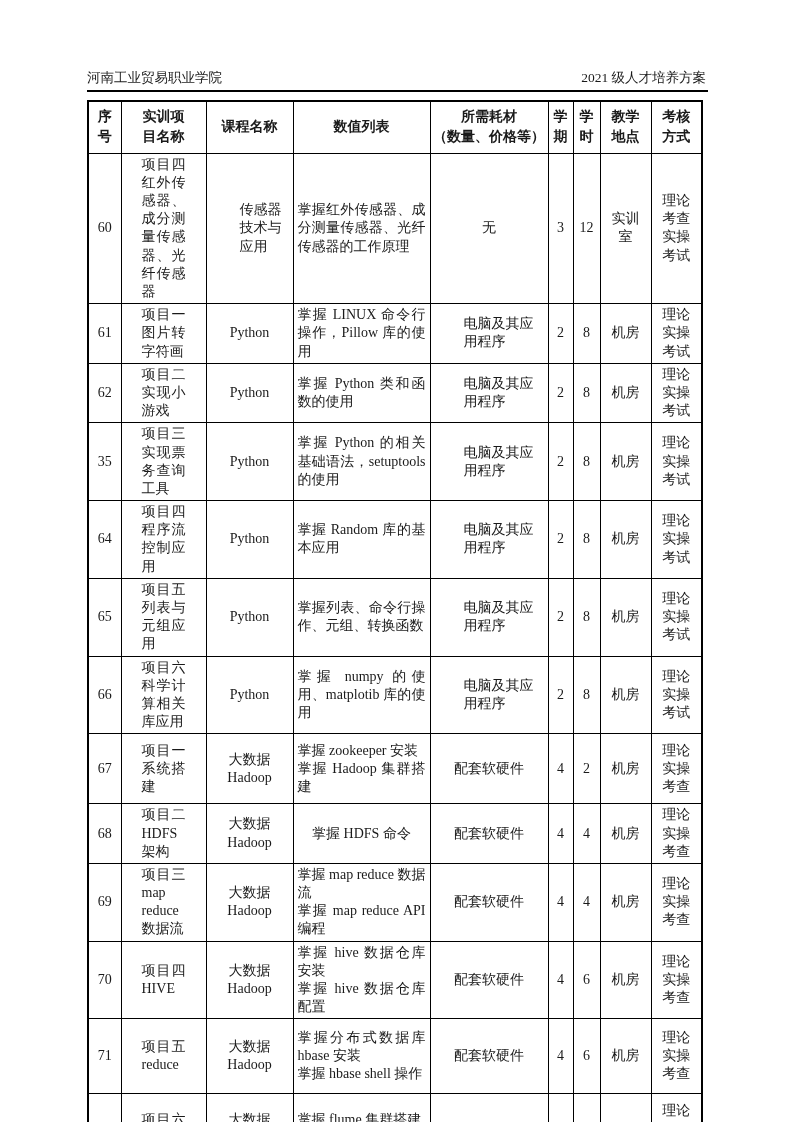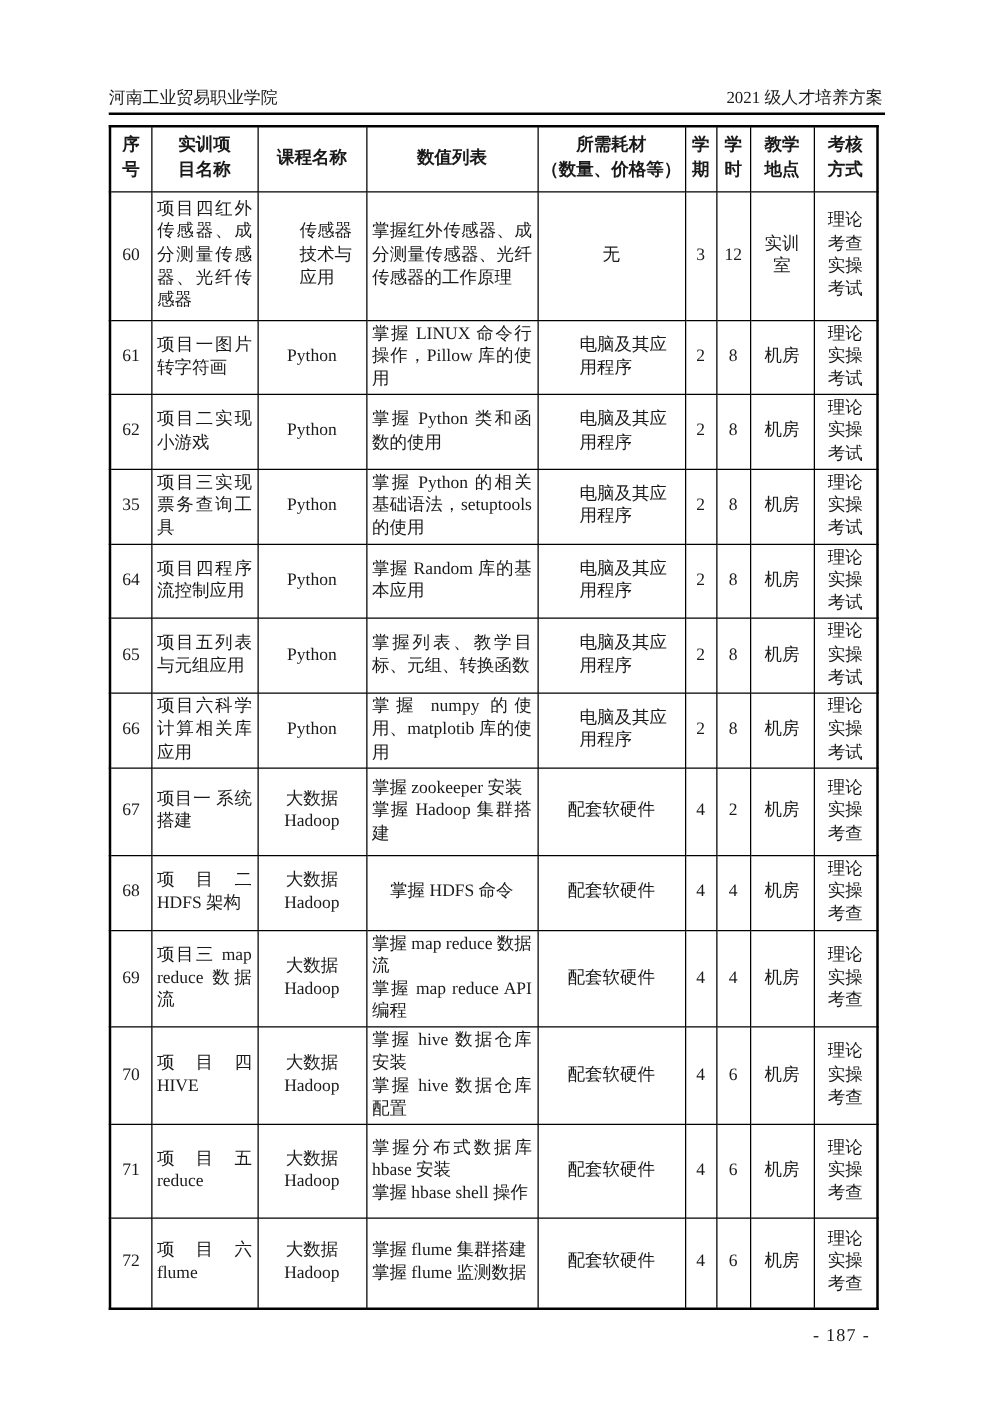--- a/index.html
+++ b/index.html
@@ -27,21 +27,21 @@
     font-size:14px;
     line-height:1.3;
   }
   .t th, .t td { border:1px solid #000; padding:2px 4px; vertical-align:middle; }
   .t th {
     font-weight:bold; text-align:center; white-space:pre-line;
     line-height:1.45; padding:2px 1px;
   }
   .t thead tr { height:52px; }
   .t td { text-align:center; }
-  td.c-name   { text-align:justify; padding:2px 4px; }
+  td.c-name   { text-align:justify; padding:2px 20px; }
   td.c-goals  { white-space:pre-wrap;margin-top:31px; }
   td.c-goals.long { text-align:justify; }
   td.c-course.long, td.c-materials.long { text-align:left;padding-left:33px; }
   td.c-location   { padding:1px 5px; }
   td.c-assessment { padding:2px 6px; }
   
   .t tbody tr:nth-child(1){height:103px}
   .t tbody tr:nth-child(2){height:52px}
   .t tbody tr:nth-child(3){height:57px}
   .t tbody tr:nth-child(4){height:60px}
@@ -158,21 +158,21 @@
             <td class="c-materials long">电脑及其应用程序</td>
             <td class="c-semester">2</td>
             <td class="c-hours">8</td>
             <td class="c-location">机房</td>
             <td class="c-assessment">理论实操考试</td>
           </tr>
           <tr>
             <td class="c-no">65</td>
             <td class="c-name">项目五列表与元组应用</td>
             <td class="c-course">Python</td>
-            <td class="c-goals long">掌握列表、教学目标、元组、转换函数</td>
+            <td class="c-goals long">掌握列表、命令行操作、元组、转换函数</td>
             <td class="c-materials long">电脑及其应用程序</td>
             <td class="c-semester">2</td>
             <td class="c-hours">8</td>
             <td class="c-location">机房</td>
             <td class="c-assessment">理论实操考试</td>
           </tr>
           <tr>
             <td class="c-no">66</td>
             <td class="c-name">项目六科学计算相关库应用</td>
             <td class="c-course">Python</td>

